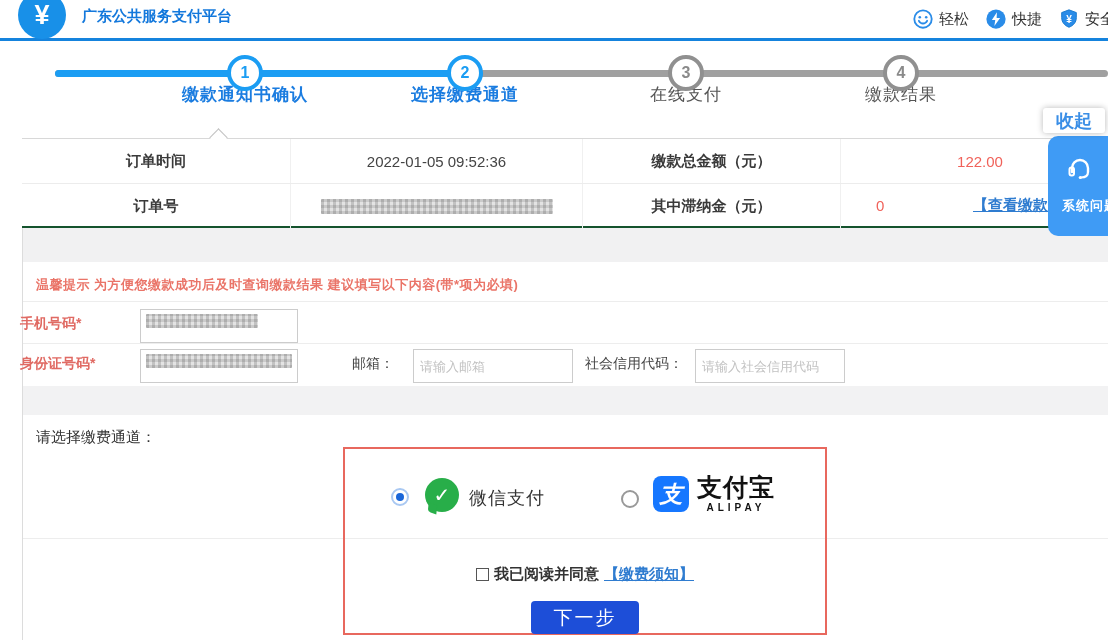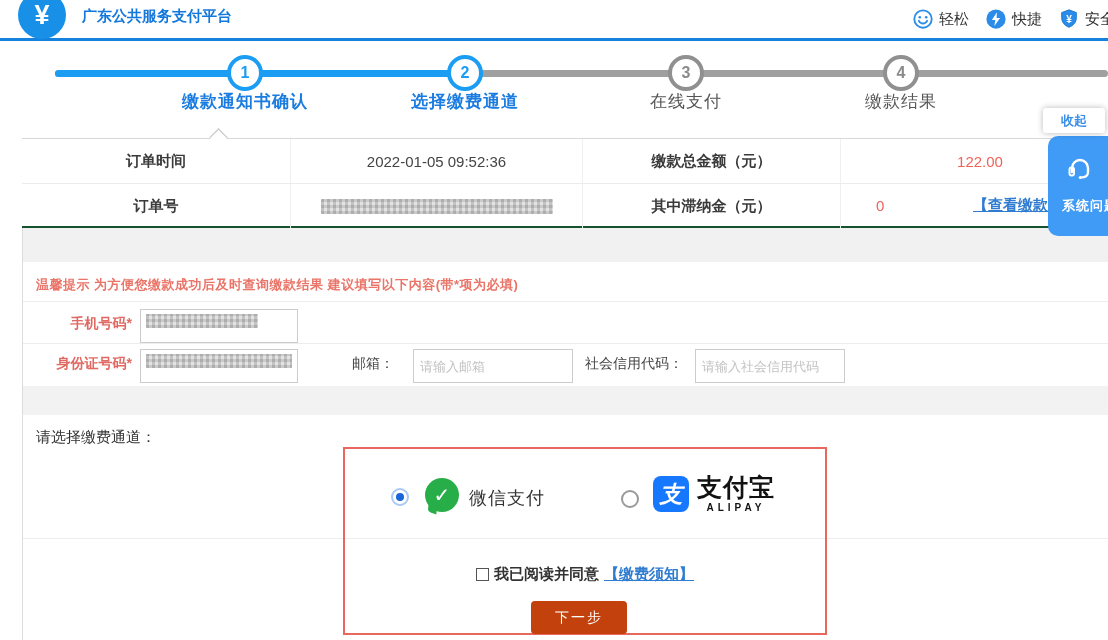--- a/index.html
+++ b/index.html
@@ -18,26 +18,26 @@
   .feature { display:flex; align-items:center; gap:5px; font-size:15px; color:#333; white-space:nowrap; }
   .feature svg { display:block; }
 
   
   .track { position:absolute; left:55px; top:70px; width:1053px; height:7px; background:#a0a0a0; border-radius:4px; }
   .track-done { position:absolute; left:55px; top:70px; width:428px; height:7px; background:#1b9df3; border-radius:4px; z-index:1; }
   .step-circle { position:absolute; top:55px; width:36px; height:36px; border-radius:50%; background:#fff;
                  border:4px solid #1b9df3; display:flex; align-items:center; justify-content:center;
                  font-size:16px; font-weight:bold; color:#1b9df3; z-index:2; }
   .step-circle.pending { border-color:#909090; color:#8a8a8a; }
-  .step-label { position:absolute; top:90px; width:180px; text-align:center; font-size:17px;
+  .step-label { position:absolute; top:83px; width:180px; text-align:center; font-size:17px;
                 color:#1a7ce0; font-weight:bold; letter-spacing:1px; }
   .step-label.pending { color:#555; font-weight:normal; }
 
   .collapse-btn { position:absolute; left:1043px; top:108px; width:62px; height:25px; background:#fff;
-                  color:#3a8ee6; font-size:13px; font-weight:bold; border:0; border-radius:3px;
+                  color:#3a8ee6; font-size:18px; font-weight:bold; border:0; border-radius:3px;
                   box-shadow:0 0 6px rgba(0,0,0,.28); z-index:8; cursor:pointer; }
 
   .help-widget { position:absolute; left:1048px; top:136px; width:80px; height:100px; background:#3f9bf5;
                  border-radius:10px; z-index:7; padding:12px 0 0 14px; cursor:pointer; }
   .help-label { color:#fff; font-size:13px; font-weight:bold; white-space:nowrap; margin-top:9px; letter-spacing:1px; }
 
   
   .content-edge { position:absolute; left:22px; top:138px; width:1px; height:502px; background:#dcdcdc; }
 
   
@@ -59,21 +59,21 @@
   .mosaic-order { width:232px; height:15px; }
   .caret { position:absolute; left:212px; top:131px; width:13px; height:13px; background:#fff;
            border-left:1px solid #c0c0c0; border-top:1px solid #c0c0c0; transform:rotate(45deg); z-index:3; }
 
   .band1 { position:absolute; left:23px; top:228px; width:1085px; height:34px; background:#f1f1f2; }
   .band2 { position:absolute; left:23px; top:386px; width:1085px; height:29px; background:#f2f2f3; }
 
   
   .notice { position:absolute; left:36px; top:276px; font-size:13px; font-weight:bold; color:#ea7468; letter-spacing:.5px; }
   .hdiv { position:absolute; left:23px; width:1085px; height:1px; background:#ededed; }
-  .f-label-red { position:absolute; font-size:14px; font-weight:bold; color:#e06a63; text-align:right; width:112px; left:20px; }
+  .f-label-red { position:absolute; font-size:14px; font-weight:bold; color:#e06a63; width:112px; left:20px; }
   .f-label { position:absolute; font-size:14px; color:#444; }
   .f-input { position:absolute; height:24px; border:1px solid #ccc; background:#fff; font-size:13px;
              padding:16px 6px; color:#333; }
   .f-input::placeholder { color:#c2c2c2; }
   .mosaic-phone { position:absolute; left:146px; top:314px; width:112px; height:14px; z-index:2; }
   .mosaic-id { position:absolute; left:146px; top:354px; width:146px; height:14px; z-index:2; }
 
   
   .channel-prompt { position:absolute; left:36px; top:428px; font-size:15px; color:#333; }
   .select-box { position:absolute; left:343px; top:447px; width:484px; height:188px;
@@ -91,22 +91,22 @@
   .alipay-icon { position:absolute; left:308px; top:27px; width:36px; height:36px; background:#1677ff;
                  border-radius:8px; color:#fff; font-size:23px; font-weight:bold; display:flex;
                  align-items:center; justify-content:center; font-style:italic; }
   .alipay-wordmark { position:absolute; left:352px; top:25px; text-align:center; }
   .ali-cn { font-size:25px; font-weight:bold; color:#121212; letter-spacing:1px; line-height:1.1; }
   .ali-en { font-size:10px; font-weight:bold; color:#121212; letter-spacing:4px; }
   .agree-row { position:absolute; left:0; top:116px; width:100%; display:flex; justify-content:center;
                align-items:center; gap:5px; font-size:15px; color:#333; font-weight:600; }
   .checkbox { width:13px; height:13px; border:1px solid #555; background:#fff; display:inline-block; cursor:pointer; }
   .agree-link { color:#2f7cd0; text-decoration:underline; cursor:pointer; }
-  .next-btn { position:absolute; left:186px; top:152px; width:96px; height:33px; background:#c2410c;
-              color:#fff; border:0; border-radius:4px; font-size:14px; letter-spacing:2px; cursor:pointer; }
+  .next-btn { position:absolute; left:186px; top:152px; width:108px; height:33px; background:#1d4ed8;
+              color:#fff; border:0; border-radius:4px; font-size:19px; letter-spacing:2px; cursor:pointer; }
 </style>
 </head>
 <body>
 
 <div class="page">
 
   <div class="header"></div>
   <div class="logo">¥</div>
   <div class="title">广东公共服务支付平台</div>
   <div class="features">

